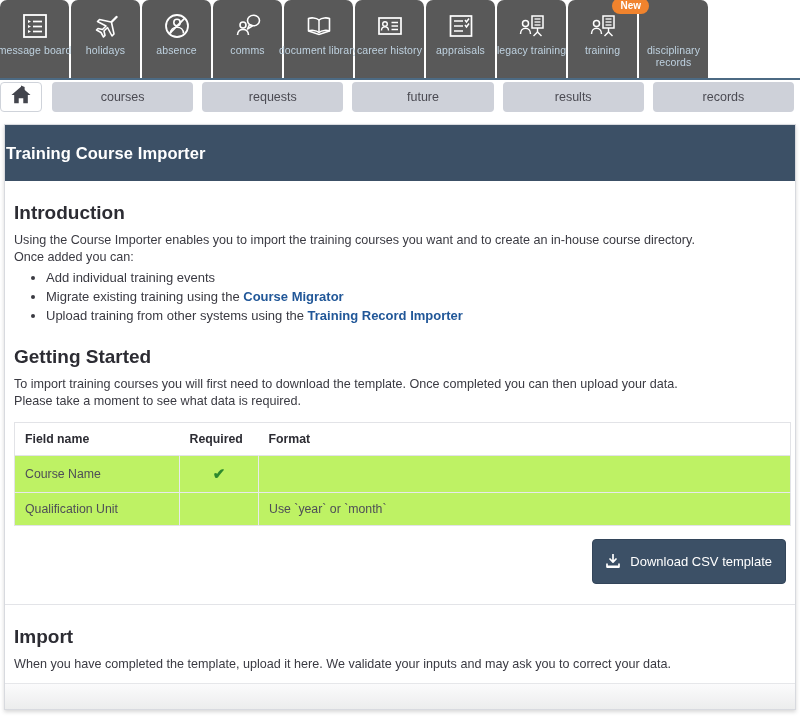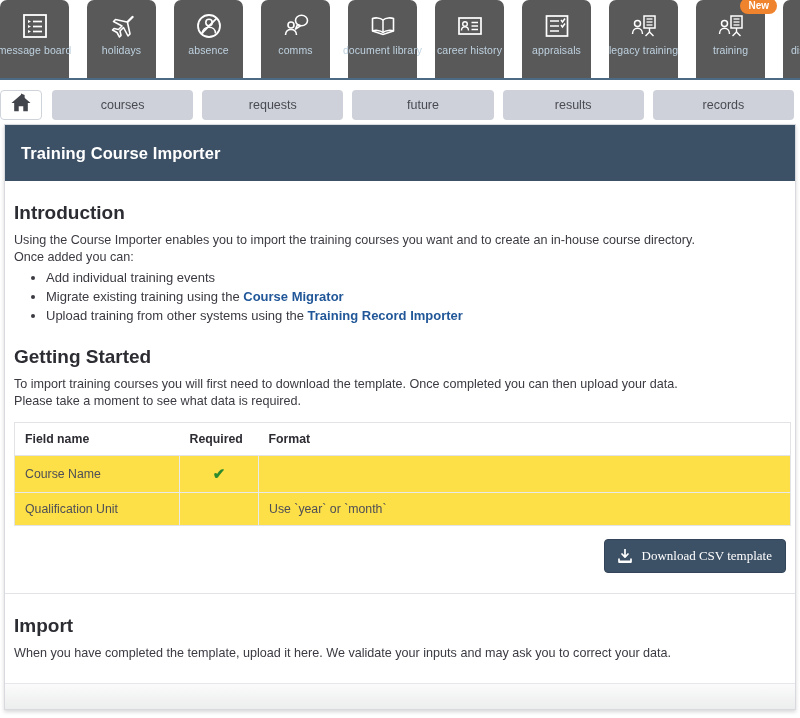--- a/index.html
+++ b/index.html
@@ -18,21 +18,21 @@
     width: 800px; height: 80px;
     background: #ffffff;
     display: flex;
     align-items: flex-start;
     overflow: hidden;
   }
   .topnav-item {
     width: 69px;
     min-width: 69px;
     height: 78px;
-    margin-right: 18px;
+    margin-right: 2px;
     background: #595959;
     border-radius: 7px 7px 0 0;
     display: flex;
     flex-direction: column;
     align-items: center;
     justify-content: flex-start;
     padding-top: 9px;
     position: relative;
     cursor: pointer;
   }
@@ -70,21 +70,21 @@
     background: #4c6a83;
   }
 
   
   .subnav {
     position: absolute;
     top: 82px; left: 0;
     width: 800px; height: 38px;
     background: #ffffff;
     display: flex;
-    align-items: flex-end;
+    align-items: flex-start;
     padding-left: 0;
     overflow: hidden;
   }
   .subnav-home {
     width: 42px; height: 30px;
     background: #ffffff;
     border: 1px solid #cfd3da;
     border-radius: 4px;
     display: flex; align-items: center; justify-content: center;
     margin-right: 10px;
@@ -112,21 +112,21 @@
     background: #ffffff;
     border: 1px solid #d8dadf;
     box-shadow: 0 2px 4px rgba(0,0,0,0.16);
     overflow: hidden;
   }
   .card-header {
     height: 56px;
     background: #3c5066;
     display: flex;
     align-items: center;
-    padding-left: 16px;
+    padding-left: 1px;
   }
   .card-header-title {
     color: #ffffff;
     font-size: 16.5px;
     font-weight: bold;
     letter-spacing: 0.1px;
   }
   .card-body {
     padding: 0;
     background: #ffffff;
@@ -185,21 +185,21 @@
     background: #ffffff;
   }
   table.fields thead tr { border-bottom: 1px solid #e2e3e7; }
   table.fields td {
     font-size: 12.3px;
     color: #4e4e57;
     padding: 9px 10px;
     border-right: 1px solid #e8e9ec;
     border-bottom: 1px solid #e8e9ec;
     height: 31px;
-    background: #fde047;
+    background: #bef264;
   }
   table.fields td:last-child { border-right: none; }
   table.fields tbody tr:last-child td { border-bottom: none; }
   table.fields td.center { text-align: center; }
   .tick { color: #2d8a2d; font-size: 15px; font-weight: bold; }
   col.c1 { width: 165px; }
   col.c2 { width: 79px; }
   col.c3 { width: 532px; }
 
   
@@ -208,26 +208,26 @@
     justify-content: flex-end;
     padding: 0 9px;
     margin-top: 13px;
   }
   .btn {
     background: #3c5066;
     color: #ffffff;
     border: 1px solid #33455a;
     border-radius: 4px;
     font-size: 13px;
-    padding: 8px 13px;
+    padding: 14px 13px;
     display: inline-flex;
     align-items: center;
     gap: 10px;
     cursor: pointer;
-    font-family: Liberation Serif, serif;
+    font-family: Liberation Sans, sans-serif;
   }
   .btn svg { display:block; }
 
   .divider {
     height: 1px;
     background: #e3e4e8;
     margin: 20px 0 0 0;
     width: 100%;
   }
 

